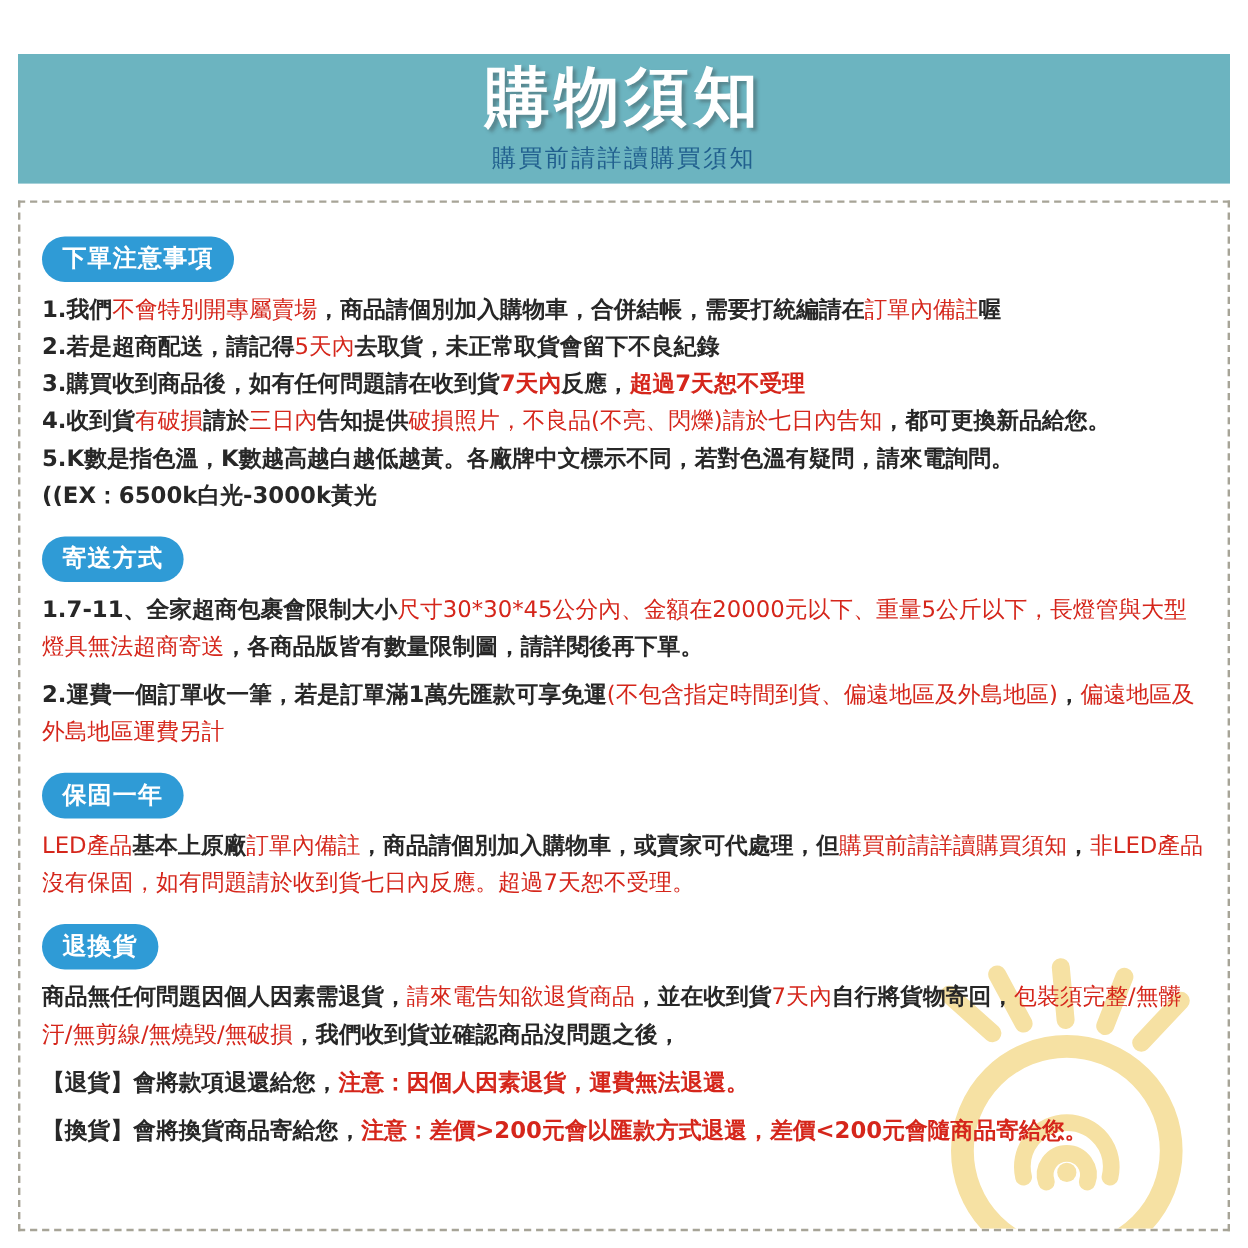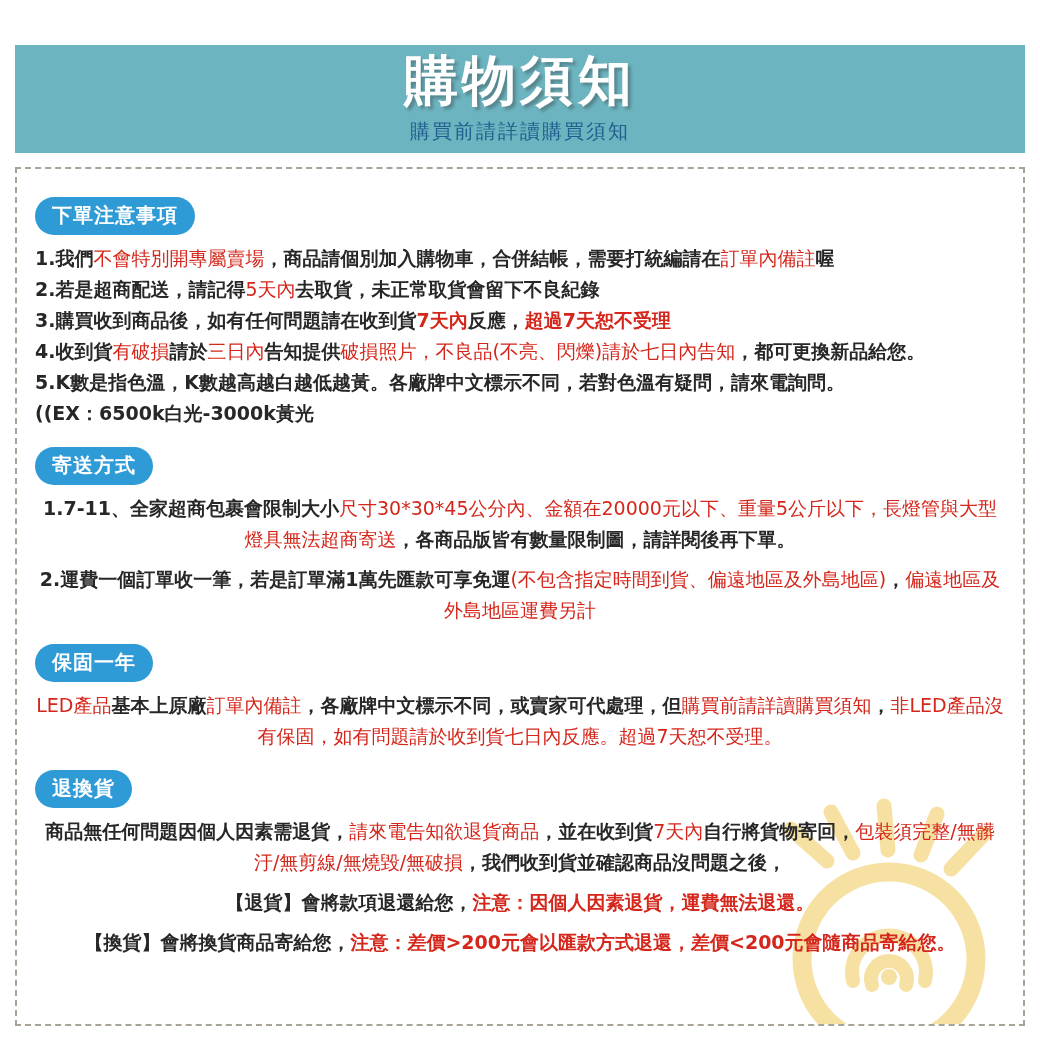--- a/index.html
+++ b/index.html
@@ -27,21 +27,21 @@
     border:2px dashed var(--dash,#a7a497);
     padding:14px 18px 10px 18px;box-sizing:border-box;overflow:hidden;
   }
   .sections{position:relative;z-index:1;}
   .section{margin:12px 0 16px 0;}
   .pill{
     display:inline-block;background:var(--blue,#2f9bd6);color:#fff;
     font-size:20px;font-weight:bold;letter-spacing:1px;
     padding:5px 17px 6px 17px;border-radius:19px;margin:2px 0 8px 0;
   }
-  .para{margin:0 0 9px 0;font-size:19px;line-height:31px;color:var(--ink,#272727);text-align:center;}
+  .para{margin:0 0 9px 0;font-size:19px;line-height:31px;color:var(--ink,#272727);}
   .item{margin:0;font-size:19px;line-height:31px;color:var(--ink,#272727);}
   .run-k{color:var(--ink,#272727);font-weight:bold;}
   .run-r{color:var(--red,#d5261b);}
   .run-b{color:var(--red,#d5261b);font-weight:bold;}
   
   .bulb-wrap{position:absolute;left:752px;top:460px;width:250px;height:395px;z-index:0;}
 </style>
 </head>
 <body>
 
@@ -75,17 +75,17 @@
         <rect x="70" y="432" width="100" height="27" rx="13"></rect>
         <rect x="76" y="461" width="90" height="25" rx="12"></rect>
         <rect x="84" y="488" width="74" height="22" rx="11"></rect>
       </g>
     </svg>
   </div>
 
   <div class="sections" id="sections">
       <section class="section"><div class="pill">下單注意事項</div><p class="item"><span class="run-k">1.我們</span><span class="run-r">不會特別開專屬賣場</span><span class="run-k">，商品請個別加入購物車，合併結帳，需要打統編請在</span><span class="run-r">訂單內備註</span><span class="run-k">喔</span></p><p class="item"><span class="run-k">2.若是超商配送，請記得</span><span class="run-r">5天內</span><span class="run-k">去取貨，未正常取貨會留下不良紀錄</span></p><p class="item"><span class="run-k">3.購買收到商品後，如有任何問題請在收到貨</span><span class="run-b">7天內</span><span class="run-k">反應，</span><span class="run-b">超過7天恕不受理</span></p><p class="item"><span class="run-k">4.收到貨</span><span class="run-r">有破損</span><span class="run-k">請於</span><span class="run-r">三日內</span><span class="run-k">告知提供</span><span class="run-r">破損照片，不良品(不亮、閃爍)請於七日內告知</span><span class="run-k">，都可更換新品給您。</span></p><p class="item"><span class="run-k">5.K數是指色溫，K數越高越白越低越黃。各廠牌中文標示不同，若對色溫有疑問，請來電詢問。</span></p><p class="item"><span class="run-k">((EX：6500k白光-3000k黃光</span></p></section>
       <section class="section"><div class="pill">寄送方式</div><p class="para"><span class="run-k">1.7-11、全家超商包裹會限制大小</span><span class="run-r">尺寸30*30*45公分內、金額在20000元以下、重量5公斤以下，長燈管與大型燈具無法超商寄送</span><span class="run-k">，各商品版皆有數量限制圖，請詳閱後再下單。</span></p><p class="para"><span class="run-k">2.運費一個訂單收一筆，若是訂單滿1萬先匯款可享免運</span><span class="run-r">(不包含指定時間到貨、偏遠地區及外島地區)</span><span class="run-k">，</span><span class="run-r">偏遠地區及外島地區運費另計</span></p></section>
-      <section class="section"><div class="pill">保固一年</div><p class="para"><span class="run-r">LED產品</span><span class="run-k">基本上原廠</span><span class="run-r">訂單內備註</span><span class="run-k">，各廠牌中文標示不同，或賣家可代處理，但</span><span class="run-r">購買前請詳讀購買須知</span><span class="run-k">，</span><span class="run-r">非LED產品沒有保固，如有問題請於收到貨七日內反應。超過7天恕不受理。</span></p></section>
+      <section class="section"><div class="pill">保固一年</div><p class="para"><span class="run-r">LED產品</span><span class="run-k">基本上原廠</span><span class="run-r">訂單內備註</span><span class="run-k">，商品請個別加入購物車，或賣家可代處理，但</span><span class="run-r">購買前請詳讀購買須知</span><span class="run-k">，</span><span class="run-r">非LED產品沒有保固，如有問題請於收到貨七日內反應。超過7天恕不受理。</span></p></section>
       <section class="section"><div class="pill">退換貨</div><p class="para"><span class="run-k">商品無任何問題因個人因素需退貨，</span><span class="run-r">請來電告知欲退貨商品</span><span class="run-k">，並在收到貨</span><span class="run-r">7天內</span><span class="run-k">自行將貨物寄回，</span><span class="run-r">包裝須完整/無髒汙/無剪線/無燒毀/無破損</span><span class="run-k">，我們收到貨並確認商品沒問題之後，</span></p><p class="para"><span class="run-k">【退貨】會將款項退還給您，</span><span class="run-b">注意：因個人因素退貨，運費無法退還。</span></p><p class="para"><span class="run-k">【換貨】會將換貨商品寄給您，</span><span class="run-b">注意：差價&gt;200元會以匯款方式退還，差價&lt;200元會隨商品寄給您。</span></p></section>
     </div>
 
 </div>
 
 </body></html>

